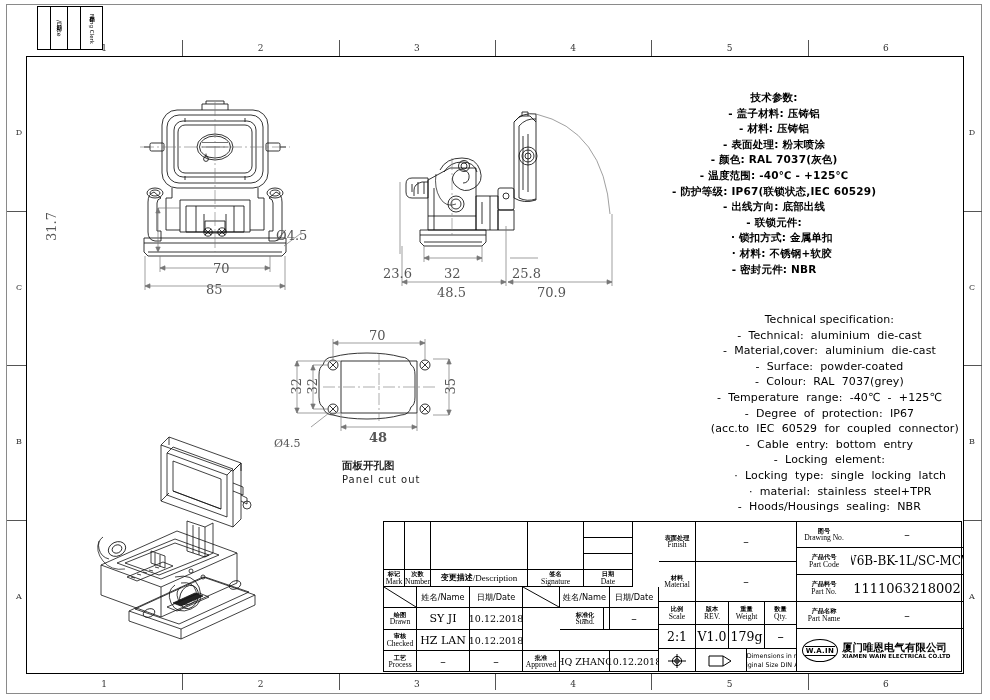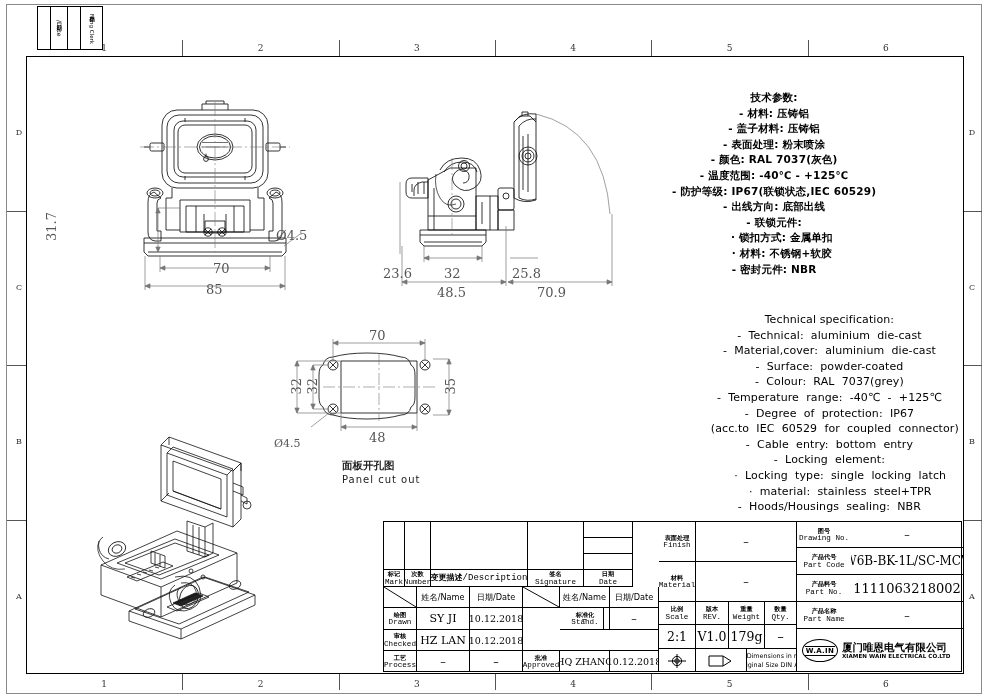--- a/index.html
+++ b/index.html
@@ -49,21 +49,21 @@
 
   
   .tb{position:absolute;left:383px;top:521px;width:579px;height:151px;box-sizing:border-box;
       border:1.3px solid #000;background:#fff;}
   .tb .cell{position:absolute;box-sizing:border-box;border-right:1px solid #000;border-bottom:1px solid #000;
             display:flex;flex-direction:column;align-items:center;justify-content:center;overflow:hidden;}
   .tb .nb-r{border-right:none;}
   .tb .nb-b{border-bottom:none;}
   .lbl-cn{font-size:6.2px;font-weight:700;line-height:7.4px;white-space:nowrap;}
   .lbl-en{font-size:7.6px;line-height:8.4px;white-space:nowrap;
-          font-family:Liberation Mono, monospace;}
+          font-family:Liberation Serif, serif;}
   .val{font-size:11px;white-space:nowrap;font-family:"DejaVu Serif","Liberation Serif",serif;}
   .val.sm{font-size:9.5px;}
   .val.big{font-size:12.5px;}
   .hdr2{font-size:8.2px;white-space:nowrap;}
   .diag{position:absolute;left:0;top:0;width:100%;height:100%;pointer-events:none;}
 
   .logo-row{display:flex;align-items:center;gap:4px;}
   .logo-oval{width:34px;height:21px;border:1.1px solid #000;border-radius:50%;
              display:flex;align-items:center;justify-content:center;flex:0 0 auto;}
   .logo-txt{font-size:7px;font-weight:700;letter-spacing:.3px;border-top:1px solid #000;border-bottom:1px solid #000;line-height:8px;padding:0 1px;}
@@ -337,21 +337,21 @@
         <path d="M58 102 l5 -2.2 l0 4.4 z"></path>
           <path d="M134 102 l-5 -2.2 l0 4.4 z"></path>
         <path d="M58 88 l0 18 M134 88 l0 18" fill="none"></path>
       </g>
     </svg>
   </div>
   <div class="dim" style="left:369px;top:328px;">70</div>
   <div class="dim v" style="left:289px;top:378px;">32</div>
   <div class="dim v" style="left:305px;top:378px;">32</div>
   <div class="dim v" style="left:443px;top:378px;">35</div>
-  <div class="dim" style="left:369px;top:430px;">48</div>
+  <div class="dim" style="left:369px;top:430px;font-weight:bold;">48</div>
   <div class="dim sm" style="left:274px;top:437px;">Ø4.5</div>
   <div class="cap cn" style="left:342px;top:459px;width:110px;">面板开孔图</div>
   <div class="cap" style="left:342px;top:474px;width:110px;font-family:'DejaVu Sans',sans-serif;letter-spacing:1px;">Panel cut out</div>
 
   <div class="dwg" style="left:95px;top:425px;width:250px;height:250px;">
     <svg width="250" height="250" viewBox="0 0 250 250">
       <g fill="none" stroke="#111" stroke-width="0.8" stroke-linejoin="round">
 
         <path d="M66 20 l72 26 l0 56 l-72 -26 z"></path>
         <path d="M72 28 l60 22 l0 42 l-60 -22 z"></path>
@@ -406,22 +406,22 @@
         <path d="M72 182 l32 -14 l10 4 l-32 14 z"></path>
 
         <circle cx="96" cy="146" r="2"></circle>
         <circle cx="108" cy="152" r="2"></circle>
       </g>
     </svg>
   </div>
 
   <div class="spec" id="spec-cn" style="left:672px;top:90px;">
       <div class="ln cn">技术参数:</div>
+      <div class="ln cn">- 盖子材料: 压铸铝</div>
       <div class="ln cn">- 材料: 压铸铝</div>
-      <div class="ln cn">- 盖子材料: 压铸铝</div>
       <div class="ln cn">- 表面处理: 粉末喷涂</div>
       <div class="ln cn">- 颜色: RAL 7037(灰色)</div>
       <div class="ln cn">- 温度范围: -40℃ - +125℃</div>
       <div class="ln cn">- 防护等级: IP67(联锁状态,IEC 60529)</div>
       <div class="ln cn">- 出线方向: 底部出线</div>
       <div class="ln cn">- 联锁元件:</div>
       <div class="ln cn">    · 锁扣方式: 金属单扣</div>
       <div class="ln cn">    · 材料: 不锈钢+软胶</div>
       <div class="ln cn">- 密封元件: NBR</div>
     </div>

